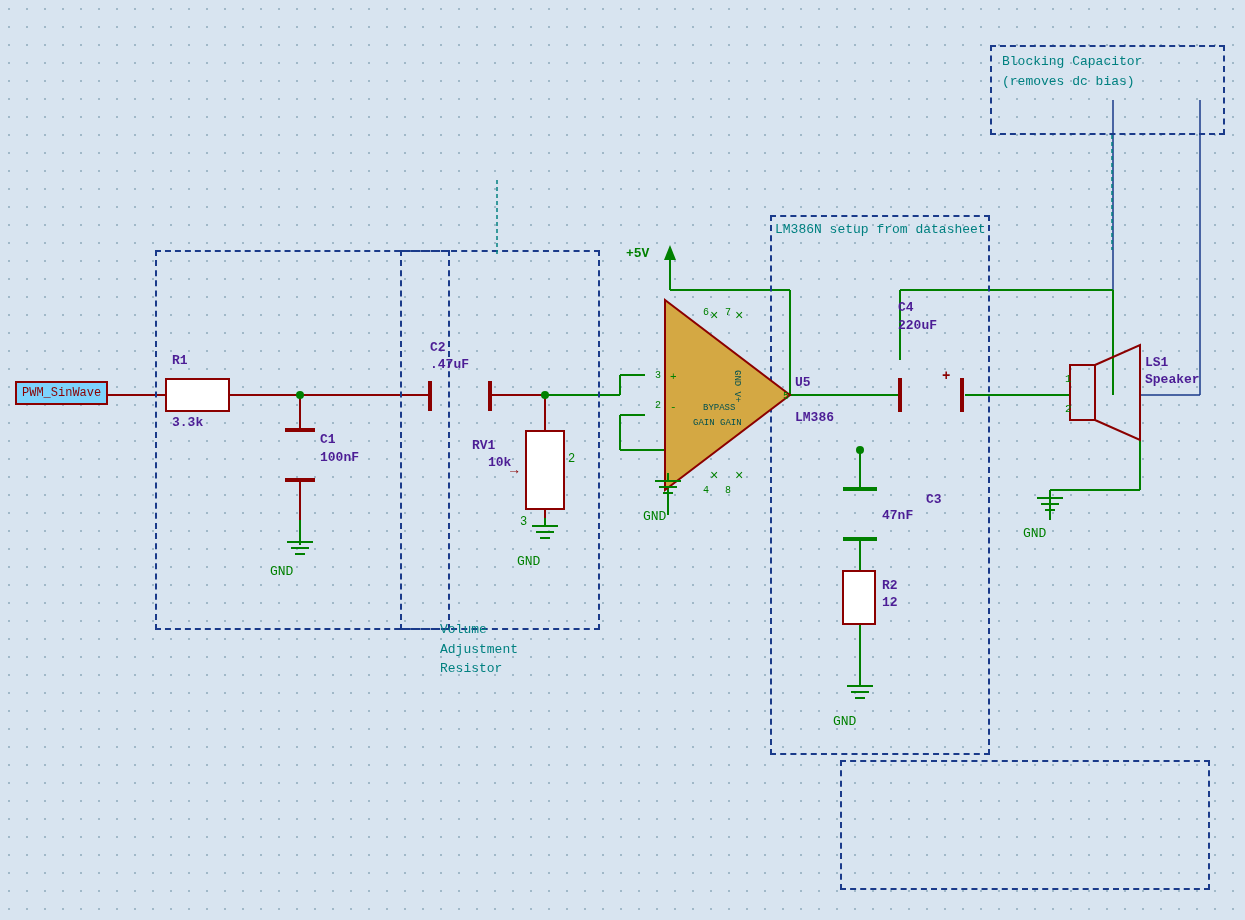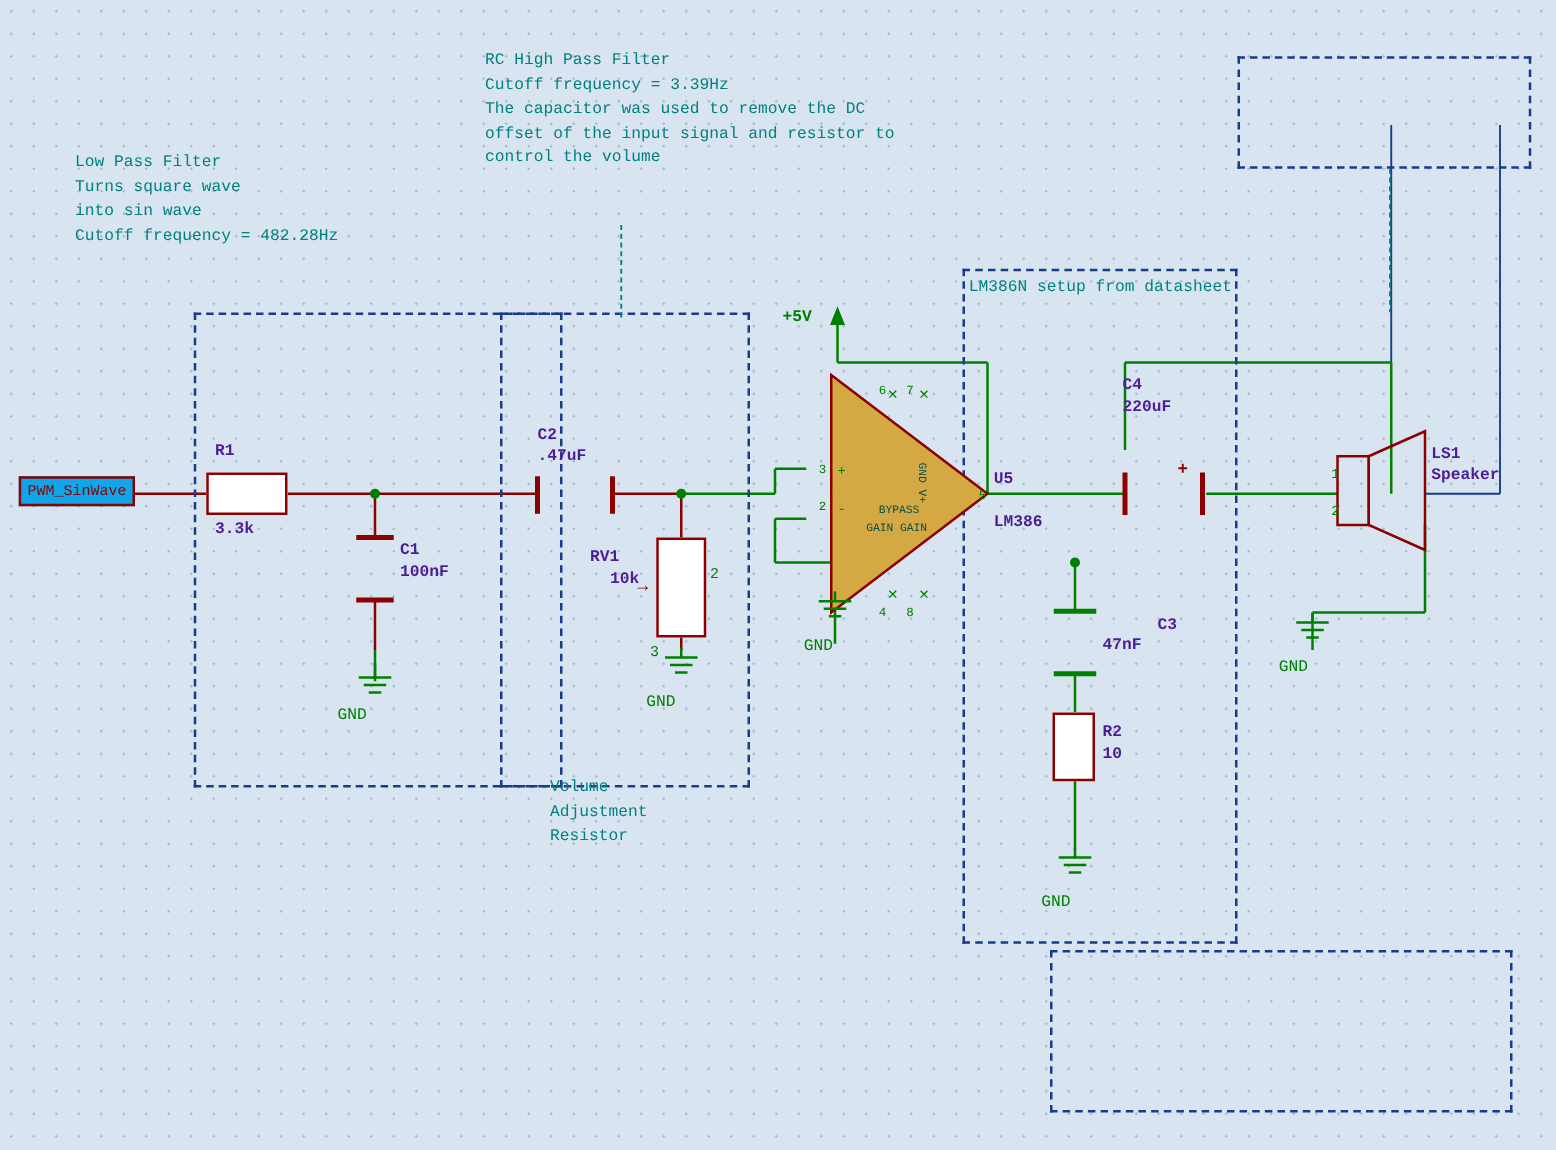--- a/index.html
+++ b/index.html
@@ -57,21 +57,21 @@
     
     .component {
       position: absolute;
       background: white;
       border: 2px solid #8b0000;
     }
 
     
     .input-label {
       position: absolute;
-      background: #0ea5e9;
+      background: #7dd3fc;
       border: 2px solid #8b0000;
       color: #8b0000;
       font-size: 12px;
       font-family: 'Courier New', monospace;
       padding: 3px 5px;
       white-space: nowrap;
     }
 
     
     .vcc-label {
@@ -151,31 +151,24 @@
   <div class="dashed-box" style="left:155px; top:250px; width:295px; height:380px;"></div>
 
   <div class="dashed-box" style="left:400px; top:250px; width:200px; height:380px;"></div>
 
   <div class="dashed-box" style="left:770px; top:215px; width:220px; height:540px;"></div>
 
   <div class="dashed-box" style="left:990px; top:45px; width:235px; height:90px;"></div>
 
   <div class="dashed-box" style="left:840px; top:760px; width:370px; height:130px;"></div>
 
-  <div class="annotation" style="left:60px; top:120px;">Low Pass Filter
-Turns square wave
-into sin wave
-Cutoff frequency = 482.28Hz</div>
-
-  <div class="annotation" style="left:388px; top:38px;">RC High Pass Filter
-Cutoff frequency = 3.39Hz
-The capacitor was used to remove the DC
-offset of the input signal and resistor to
-control the volume</div>
-
+
+
+  <div class="annotation" style="left:1002px; top:52px;">Blocking Capacitor
+(removes dc bias)</div>
 
   <div class="annotation" style="left:775px; top:220px;">LM386N setup from datasheet</div>
 
   <div class="annotation" style="left:440px; top:620px;">Volume
 Adjustment
 Resistor</div>
 
 
   <div class="vcc-label" style="left:626px; top:232px;margin-top:14px;">+5V</div>
 
@@ -262,21 +255,21 @@
   <div class="comp-label" style="left:898px; top:300px;">C4</div>
   <div class="comp-label" style="left:898px; top:318px;">220uF</div>
 
   <div style="position:absolute; left:843px; top:487px; width:34px; height:4px; background:#008000;"></div>
   <div style="position:absolute; left:843px; top:537px; width:34px; height:4px; background:#008000;"></div>
   <div class="comp-label" style="left:882px; top:492px;margin-left:44px;">C3</div>
   <div class="comp-label" style="left:882px; top:508px;">47nF</div>
 
   <div class="component" style="left:842px; top:570px; width:34px; height:55px; display:flex; align-items:center; justify-content:center;"></div>
   <div class="comp-label" style="left:882px; top:578px;">R2</div>
-  <div class="comp-label" style="left:882px; top:595px;">10</div>
+  <div class="comp-label" style="left:882px; top:595px;">12</div>
 
   <div style="position:absolute; left:842px; top:678px;">
     <svg width="40" height="35">
       <line x1="18" y1="0" x2="18" y2="8" stroke="#008000" stroke-width="2"></line>
       <line x1="5" y1="8" x2="31" y2="8" stroke="#008000" stroke-width="2"></line>
       <line x1="9" y1="14" x2="27" y2="14" stroke="#008000" stroke-width="2"></line>
       <line x1="13" y1="20" x2="23" y2="20" stroke="#008000" stroke-width="2"></line>
     </svg>
   </div>
   <div class="annotation" style="left:833px; top:712px; color:#008000;">GND</div>

